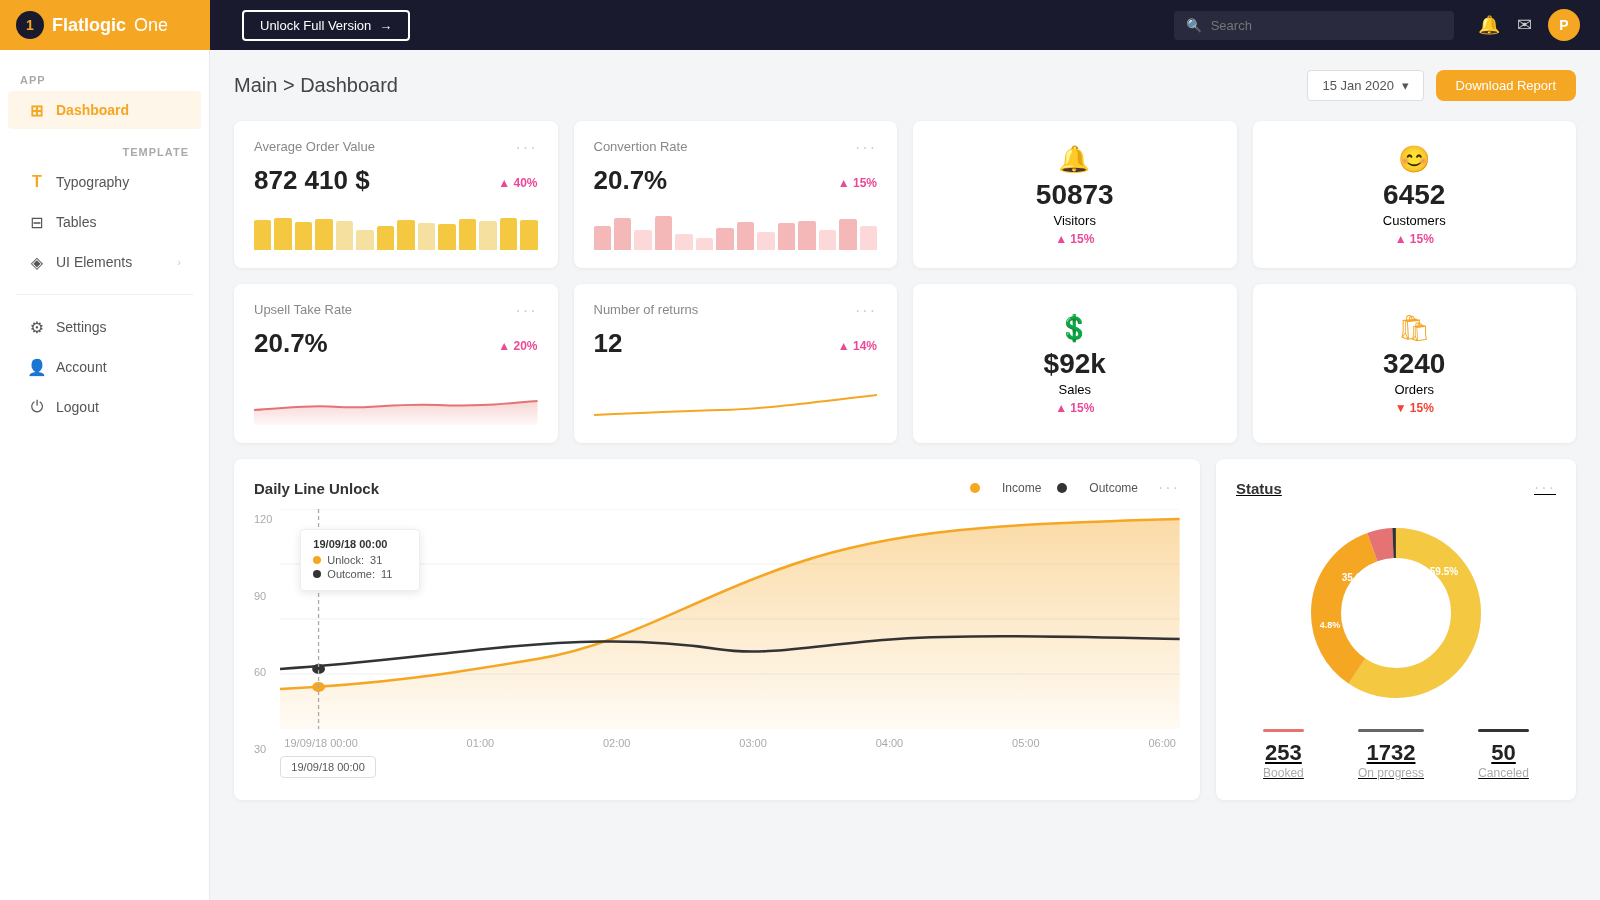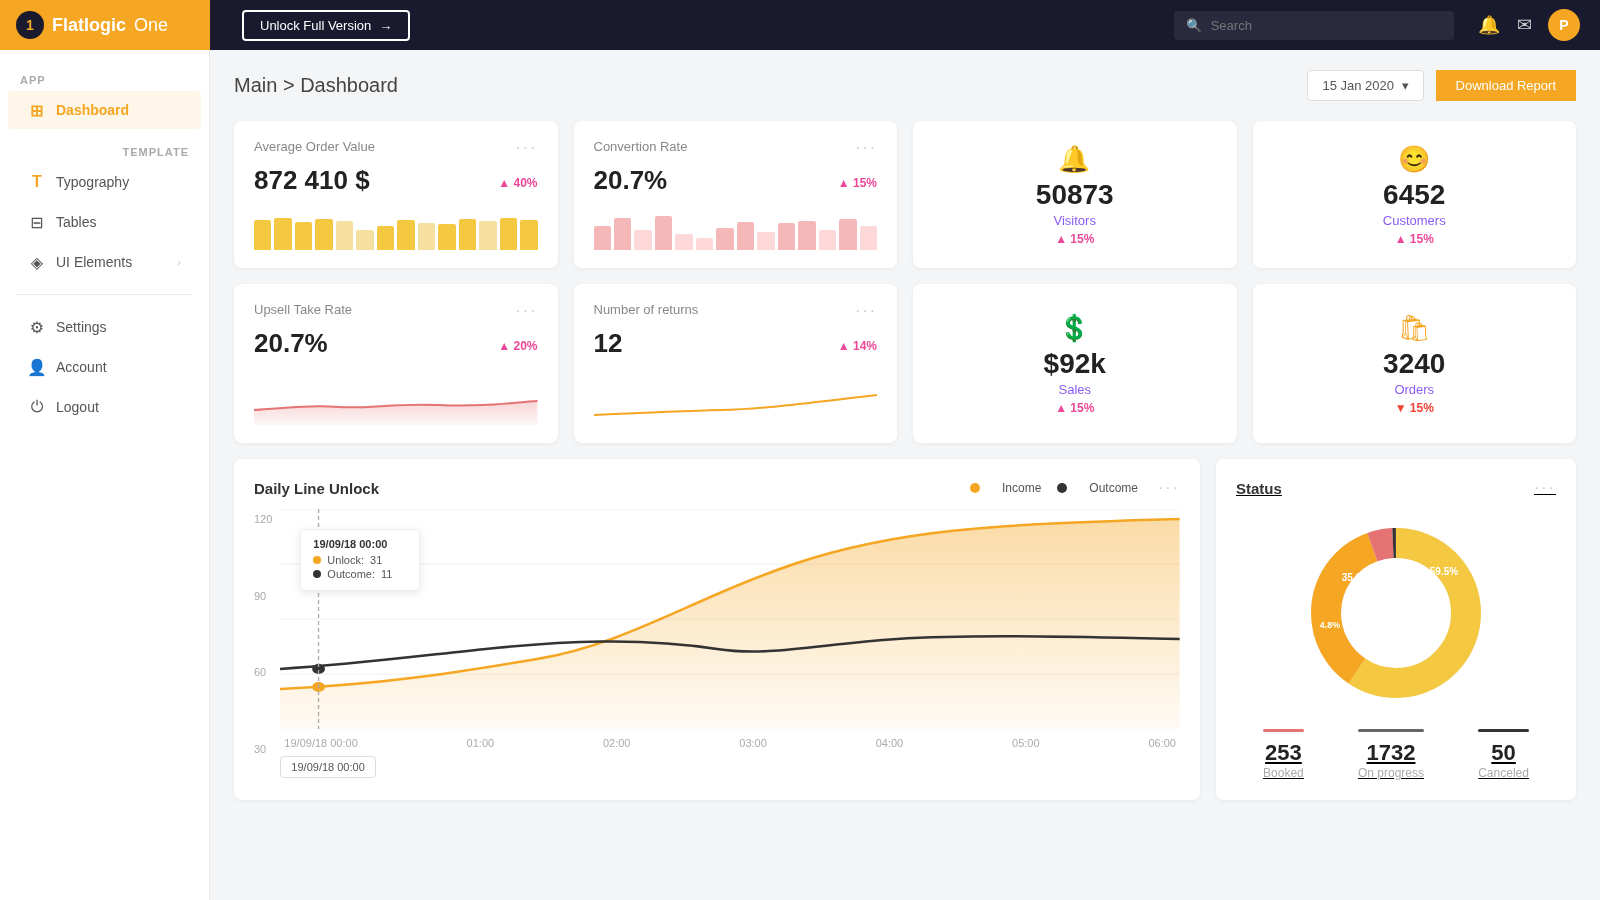--- a/index.html
+++ b/index.html
@@ -137,21 +137,21 @@
       font-size: 13px;
       color: #555;
       background: white;
       display: flex; align-items: center; gap: 8px;
       cursor: pointer;
     }
     .download-btn {
       background: #f5a623;
       color: white;
       border: none;
-      border-radius: 0;
+      border-radius: 8px;
       padding: 8px 20px;
       font-size: 13px;
       cursor: pointer;
       font-weight: 500;
     }
 
     
     .card {
       background: white;
       border-radius: 8px;
@@ -184,21 +184,21 @@
     
     .small-stat-card {
       background: white;
       border-radius: 8px;
       padding: 18px 20px;
       box-shadow: 0 1px 4px rgba(0,0,0,0.06);
       display: flex; flex-direction: column; align-items: center; justify-content: center;
       text-align: center;
     }
     .small-stat-value { font-size: 28px; font-weight: 700; color: #222; }
-    .small-stat-label { font-size: 13px; color: #8b5cf6; margin-top: 2px; }
+    .small-stat-label { font-size: 13px; color: #000000; margin-top: 2px; }
 
     
     .bottom-grid {
       display: grid;
       grid-template-columns: 1fr 360px;
       gap: 16px;
     }
 
     
     .chart-card {

